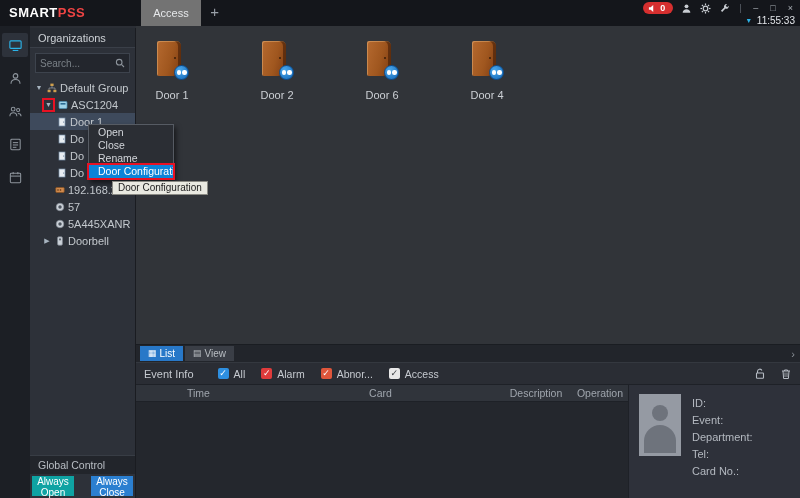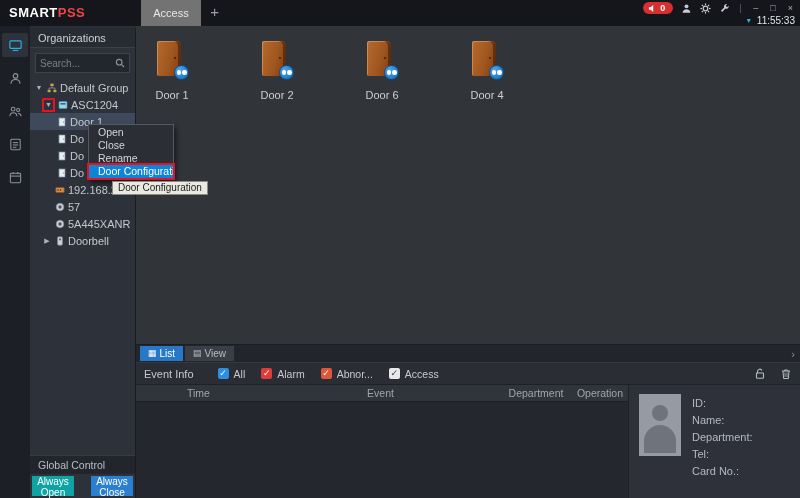--- a/index.html
+++ b/index.html
@@ -435,35 +435,35 @@
               <line x1="7" y1="4.5" x2="7" y2="9" stroke="currentColor" stroke-width=".8"></line>
             </svg>
         </span>
       </div>
     </div>
 
     <div class="table-and-info">
       <div class="table-col">
         <div class="table-header">
           <div class="th th-time">Time</div>
-          <div class="th th-event">Event</div>
-          <div class="th th-desc">Department</div>
+          <div class="th th-event">Card</div>
+          <div class="th th-desc">Description</div>
           <div class="th th-op">Operation</div>
         </div>
         <div class="table-body"></div>
       </div>
 
       <div class="info-panel">
         <div class="avatar-box">
           <div class="avatar-head"></div>
           <div class="avatar-body"></div>
         </div>
         <div class="info-fields">
           <div class="info-field">ID:</div>
-          <div class="info-field">Name:</div>
+          <div class="info-field">Event:</div>
           <div class="info-field">Department:</div>
           <div class="info-field">Tel:</div>
           <div class="info-field">Card No.:</div>
         </div>
       </div>
     </div>
   </div>
 </div>
 
 <div class="context-menu">

